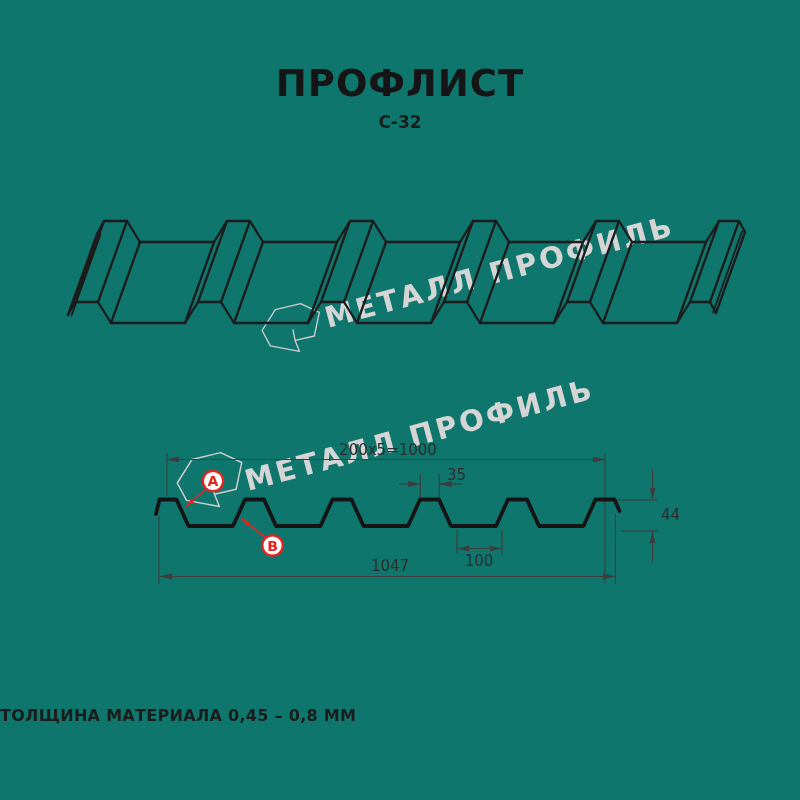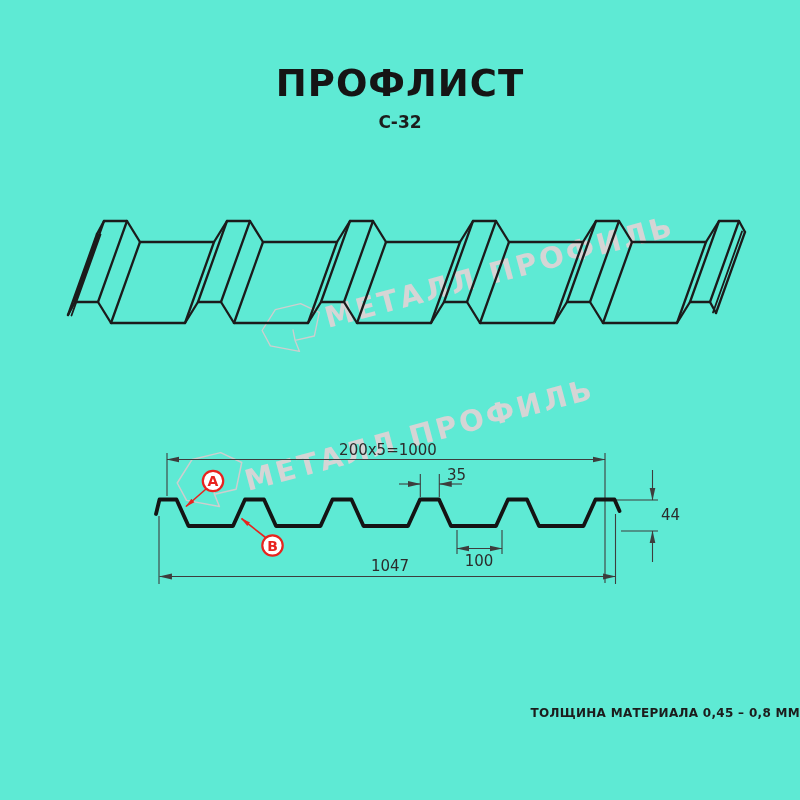--- a/index.html
+++ b/index.html
@@ -1,30 +1,30 @@
 <!DOCTYPE html>
 <html><head>
 <meta charset="utf-8">
 <style>
   html,body{margin:0;padding:0;background:#fff;}
   .canvas{
-    position:relative;width:800px;height:800px;background:#5eead4;
+    position:relative;width:800px;height:800px;background:#0f766e;
     font-family:"DejaVu Sans","Liberation Sans",sans-serif;overflow:hidden;text-decoration:underline;
   }
   .title{
     position:absolute;top:62px;left:0;width:800px;text-align:center;
     font-size:37px;font-weight:800;letter-spacing:1px;color:#151515;
   }
   .subtitle{
     position:absolute;top:112px;left:0;width:800px;text-align:center;
     font-size:17px;font-weight:700;color:#1c1c1c;
   }
   .footer{
-    position:absolute;top:706px;left:0;width:800px;text-align:right;
-    font-size:12px;font-weight:600;letter-spacing:.3px;color:#1c1c1c;
+    position:absolute;top:706px;left:0;width:800px;text-align:left;
+    font-size:16px;font-weight:600;letter-spacing:.3px;color:#1c1c1c;
   }
   svg{position:absolute;left:0;top:0;}
   .ink{stroke:#1b1b1b;stroke-width:2.3;fill:none;stroke-linejoin:round;stroke-linecap:round;}
   .ink-thin{stroke:#1b1b1b;stroke-width:1.8;fill:none;stroke-linecap:round;}
   .profile{stroke:#141414;stroke-width:3.8;fill:none;stroke-linejoin:round;stroke-linecap:round;}
   .dim{stroke:#3d3d3d;stroke-width:1.1;fill:none;}
   .dimtxt{fill:#2c2c2c;font-size:15px;font-family:"DejaVu Sans","Liberation Sans",sans-serif;}
   .wm-line{stroke:#cecece;stroke-width:2.4;fill:none;stroke-linejoin:round;}
   .wm-txt{fill:#d5d5d5;font-weight:700;font-size:29px;letter-spacing:3px;
           font-family:"DejaVu Sans","Liberation Sans",sans-serif;}

